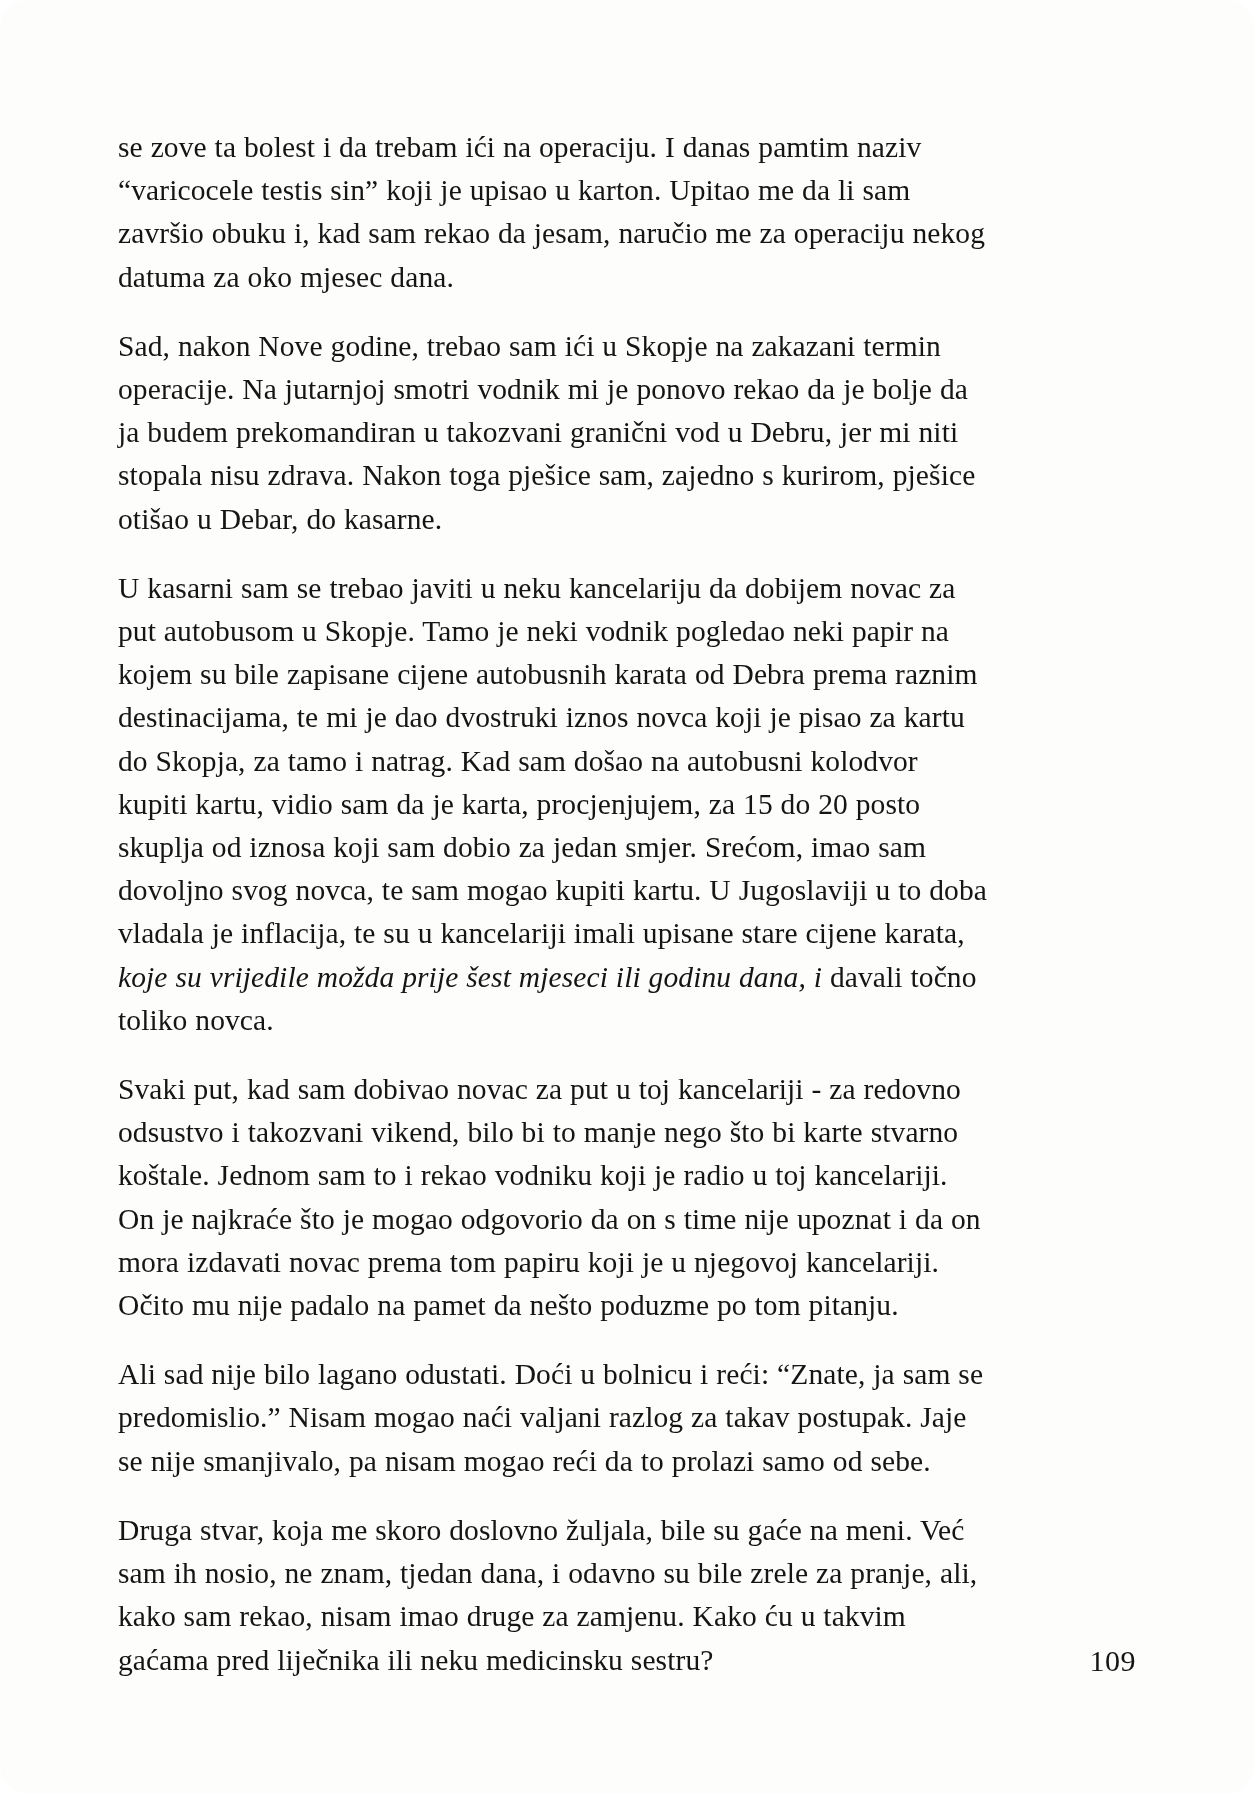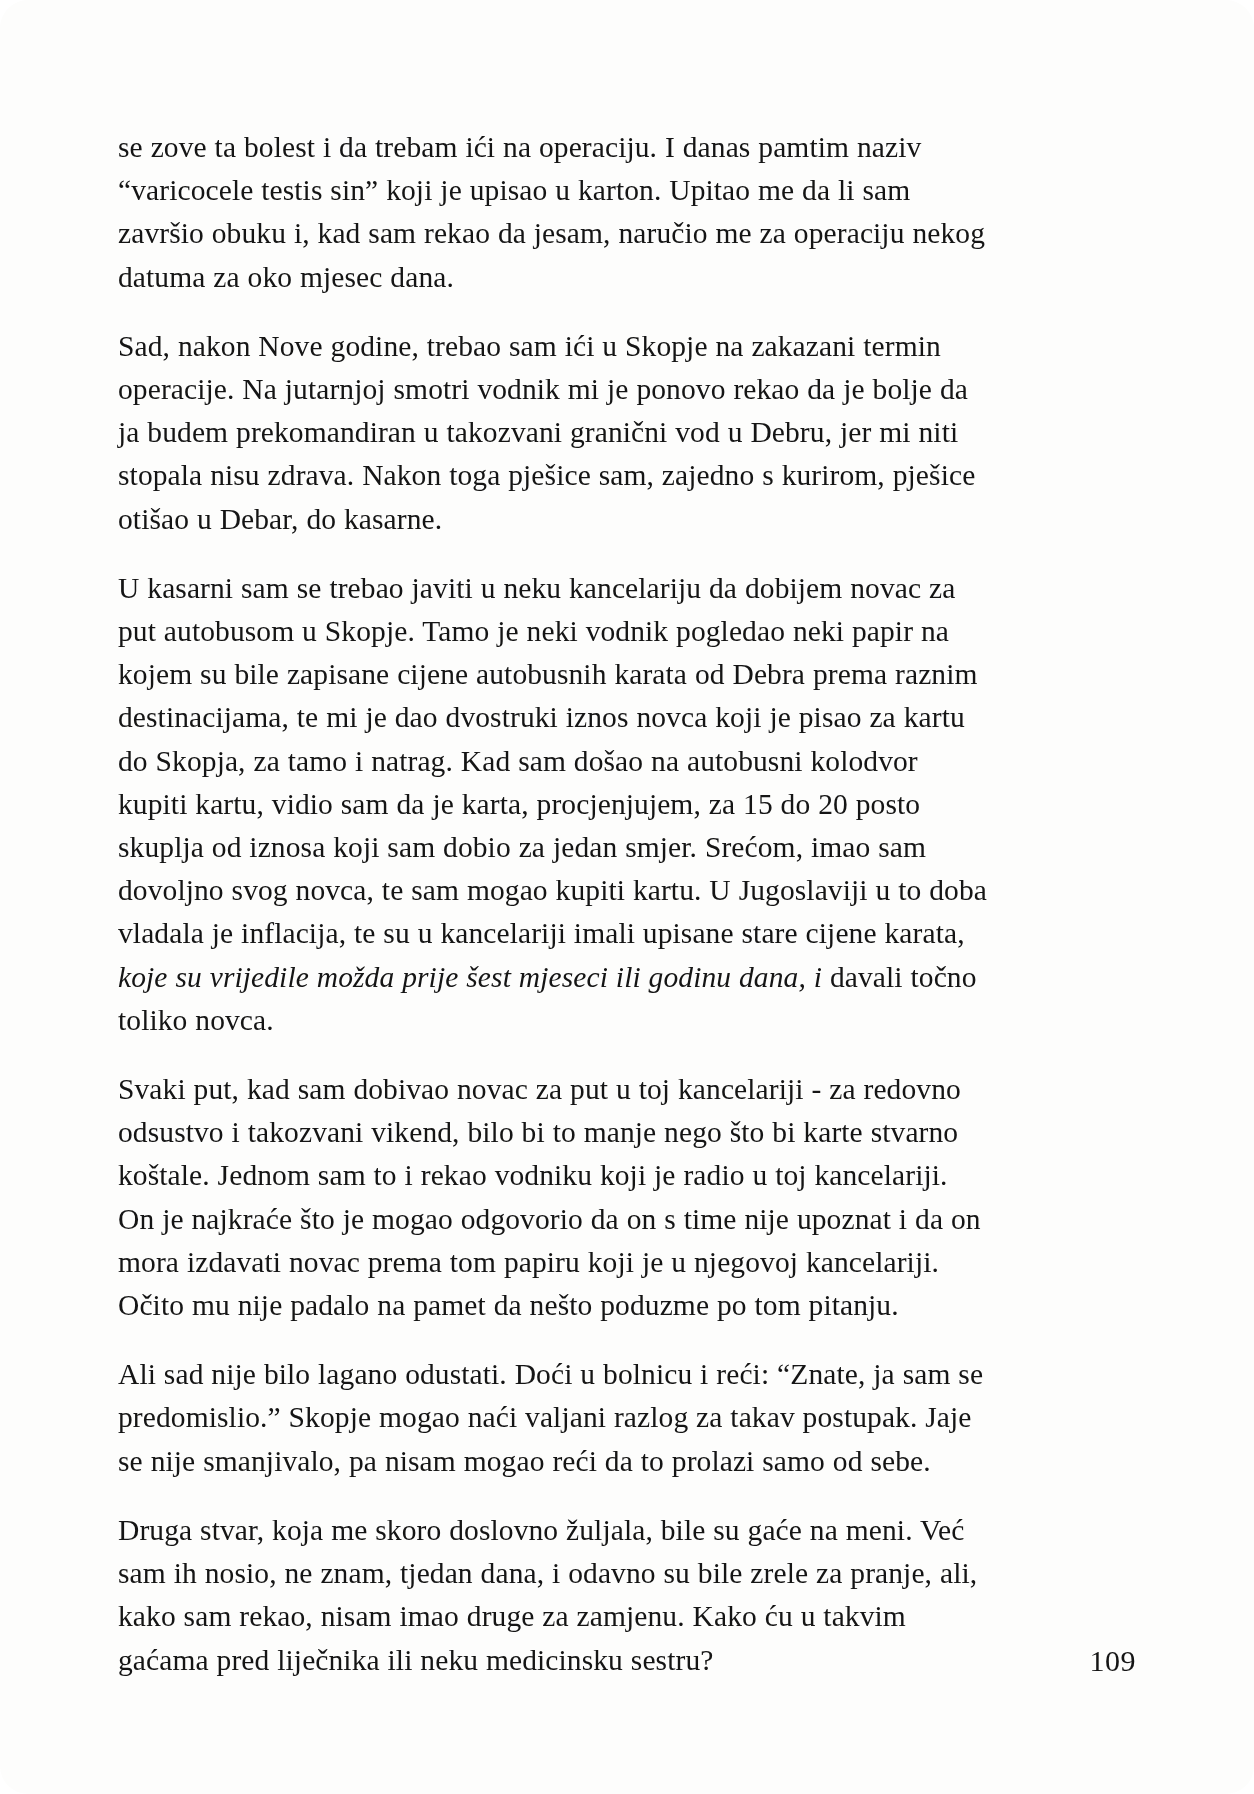--- a/index.html
+++ b/index.html
@@ -54,20 +54,20 @@
 </head>
 <body>
 
 <div class="page">
 
   <div class="text-column">
     <p class="para">se zove ta bolest i da trebam ići na operaciju. I danas pamtim naziv “varicocele testis sin” koji je upisao u karton. Upitao me da li sam završio obuku i, kad sam rekao da jesam, naručio me za operaciju nekog datuma za oko mjesec dana.</p>
     <p class="para">Sad, nakon Nove godine, trebao sam ići u Skopje na zakazani termin operacije. Na jutarnjoj smotri vodnik mi je ponovo rekao da je bolje da ja budem prekomandiran u takozvani granični vod u Debru, jer mi niti stopala nisu zdrava. Nakon toga pješice sam, zajedno s kurirom, pješice otišao u Debar, do kasarne.</p>
     <p class="para">U kasarni sam se trebao javiti u neku kancelariju da dobijem novac za put autobusom u Skopje. Tamo je neki vodnik pogledao neki papir na kojem su bile zapisane cijene autobusnih karata od Debra prema raznim destinacijama, te mi je dao dvostruki iznos novca koji je pisao za kartu do Skopja, za tamo i natrag. Kad sam došao na autobusni kolodvor kupiti kartu, vidio sam da je karta, procjenjujem, za 15 do 20 posto skuplja od iznosa koji sam dobio za jedan smjer. Srećom, imao sam dovoljno svog novca, te sam mogao kupiti kartu. U Jugoslaviji u to doba vladala je inflacija, te su u kancelariji imali upisane stare cijene karata, <em>koje su vrijedile možda prije šest mjeseci ili godinu dana, i</em> davali točno toliko novca.</p>
     <p class="para">Svaki put, kad sam dobivao novac za put u toj kancelariji - za redovno odsustvo i takozvani vikend, bilo bi to manje nego što bi karte stvarno koštale. Jednom sam to i rekao vodniku koji je radio u toj kancelariji. On je najkraće što je mogao odgovorio da on s time nije upoznat i da on mora izdavati novac prema tom papiru koji je u njegovoj kancelariji. Očito mu nije padalo na pamet da nešto poduzme po tom pitanju.</p>
-    <p class="para">Ali sad nije bilo lagano odustati. Doći u bolnicu i reći: “Znate, ja sam se predomislio.” Skopje mogao naći valjani razlog za takav postupak. Jaje se nije smanjivalo, pa nisam mogao reći da to prolazi samo od sebe.</p>
+    <p class="para">Ali sad nije bilo lagano odustati. Doći u bolnicu i reći: “Znate, ja sam se predomislio.” Nisam mogao naći valjani razlog za takav postupak. Jaje se nije smanjivalo, pa nisam mogao reći da to prolazi samo od sebe.</p>
     <p class="para">Druga stvar, koja me skoro doslovno žuljala, bile su gaće na meni. Već sam ih nosio, ne znam, tjedan dana, i odavno su bile zrele za pranje, ali, kako sam rekao, nisam imao druge za zamjenu. Kako ću u takvim gaćama pred liječnika ili neku medicinsku sestru?</p>
 
   </div>
 
   <div class="page-number">109</div>
 
 </div>
 
 </body></html>

